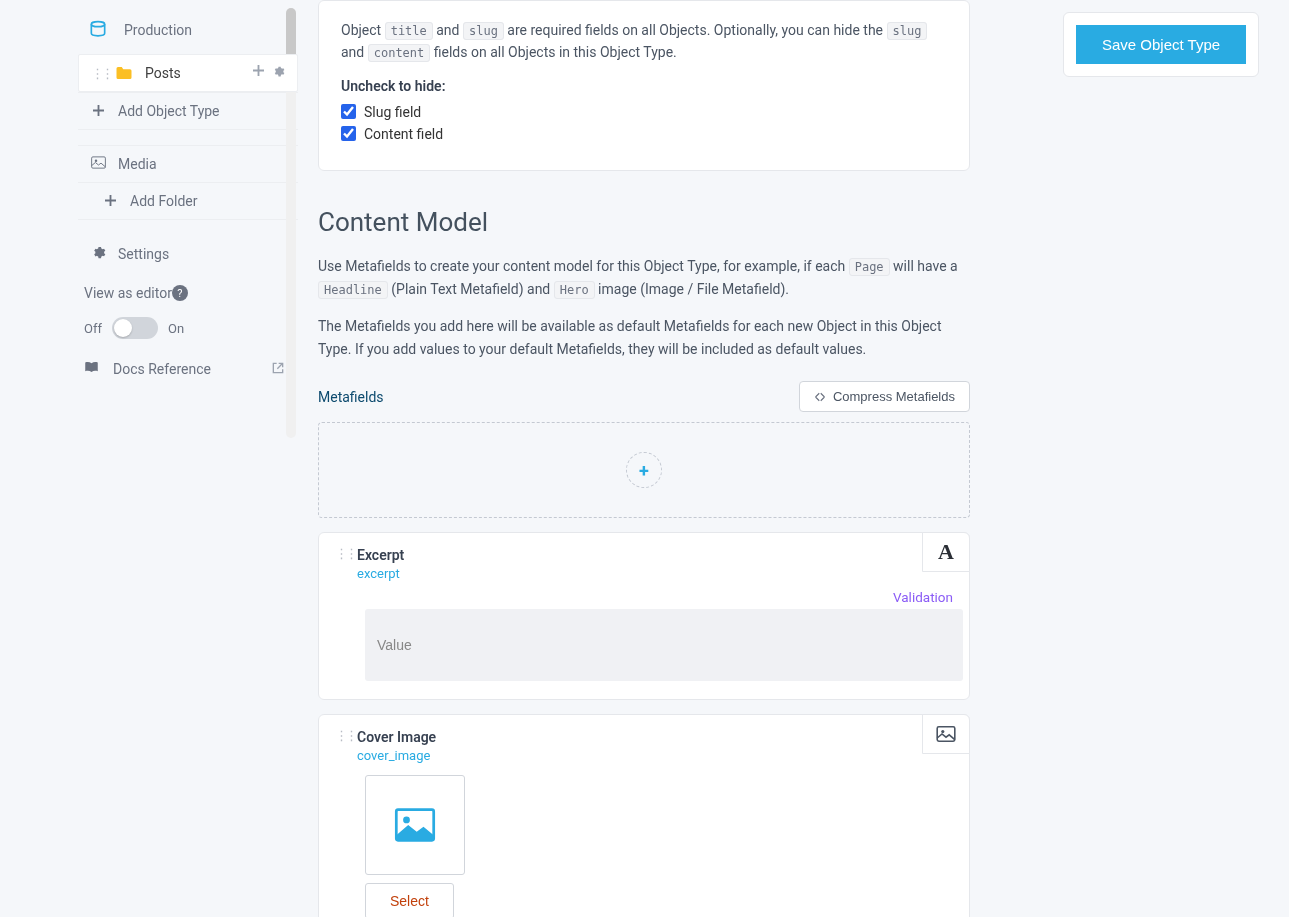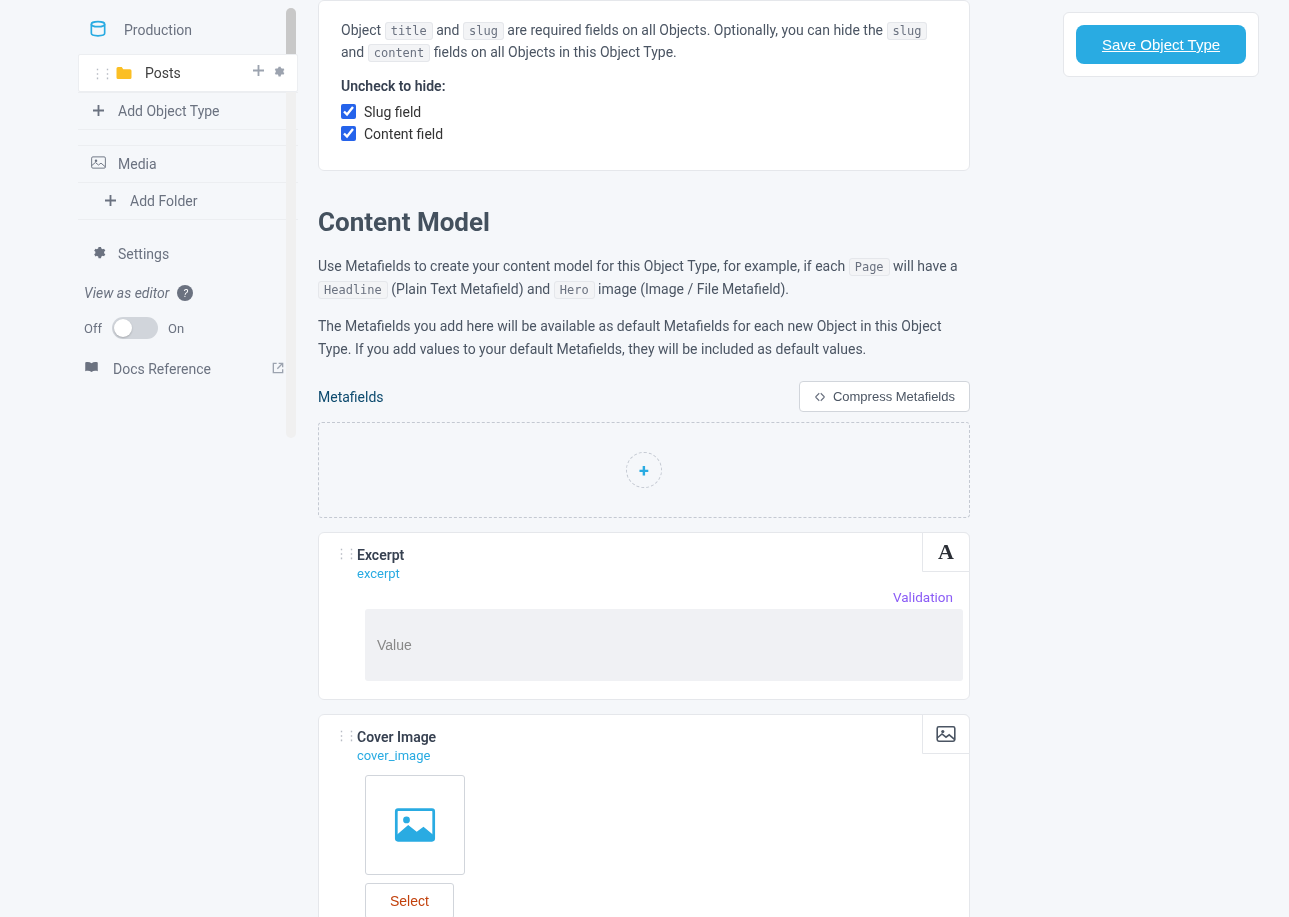--- a/index.html
+++ b/index.html
@@ -98,23 +98,21 @@
   width: 16px;
   text-align: center;
   color: #6b7280;
   font-size: 13px;
 }
 .sidebar-item.sub { padding-left: 24px; }
 .view-as {
   padding: 12px 12px 6px 6px;
   color: #6b7280;
   display: flex;
-  gap: 8px;
   font-size: 14px;
-  font-style: italic;
 }
 .help-icon {
   width: 16px; height: 16px;
   border-radius: 50%;
   background: #6b7280;
   color: #fff;
   font-size: 11px;
   display: flex;
   align-items: center;
   justify-content: center;
@@ -187,21 +185,21 @@
   align-items: center;
   gap: 8px;
   margin-bottom: 6px;
 }
 .check-row input[type=checkbox] {
   width: 15px; height: 15px;
   accent-color: #2563eb;
 }
 .section-heading {
   font-size: 26px;
-  font-weight: 700;
+  font-weight: 400;
   color: #44515e;
   margin: 36px 0 18px 0;
 }
 .body-text {
   color: #4b5563;
   line-height: 1.65;
   margin-bottom: 14px;
 }
 .metafields-header {
   display: flex;
@@ -323,25 +321,24 @@
   border: 1px solid #e5e7eb;
   border-radius: 6px;
   padding: 12px;
   width: 196px;
 }
 .save-btn {
   width: 100%;
   background: #29abe2;
   color: #fff;
   border: none;
-  border-radius: 8px;
+  border-radius: 0;
   padding: 11px 0;
   font-size: 15px;
   cursor: pointer;
-  text-decoration: underline;
 }
 .gear-svg { width:13px; height:13px; fill:#9ca3af; }
 .plus-svg { width:11px; height:11px; fill:#9ca3af; }
 .book-svg { width:15px; height:13px; fill:#6b7280; }
 .pic-svg { width:15px; height:13px; fill:none; stroke:#6b7280; stroke-width:1.5; }
 .pic-badge-svg { width:20px; height:16px; fill:none; stroke:#4b5563; stroke-width:2; }
 .compress-svg { width:12px; height:12px; stroke:#6b7280; stroke-width:1.5; fill:none; }
 </style>
 </head>
 <body>

